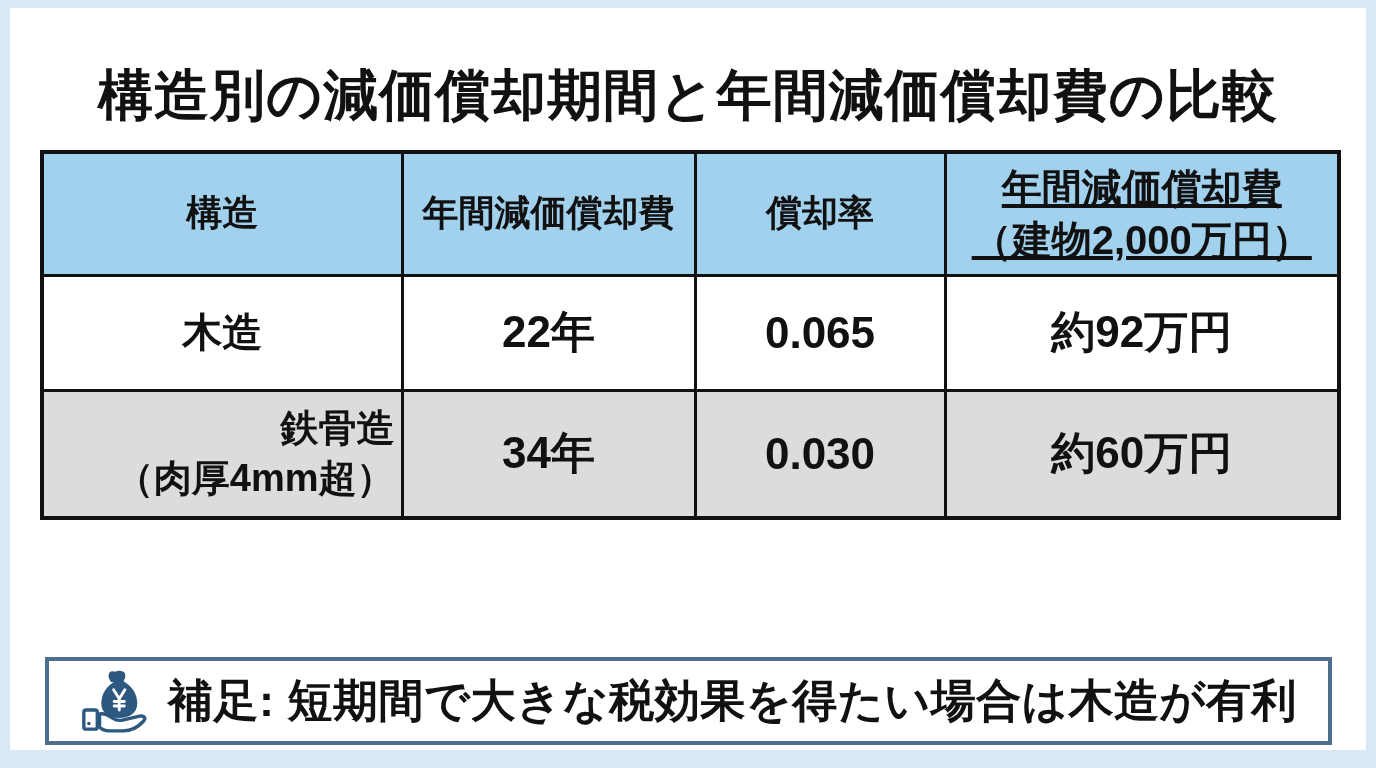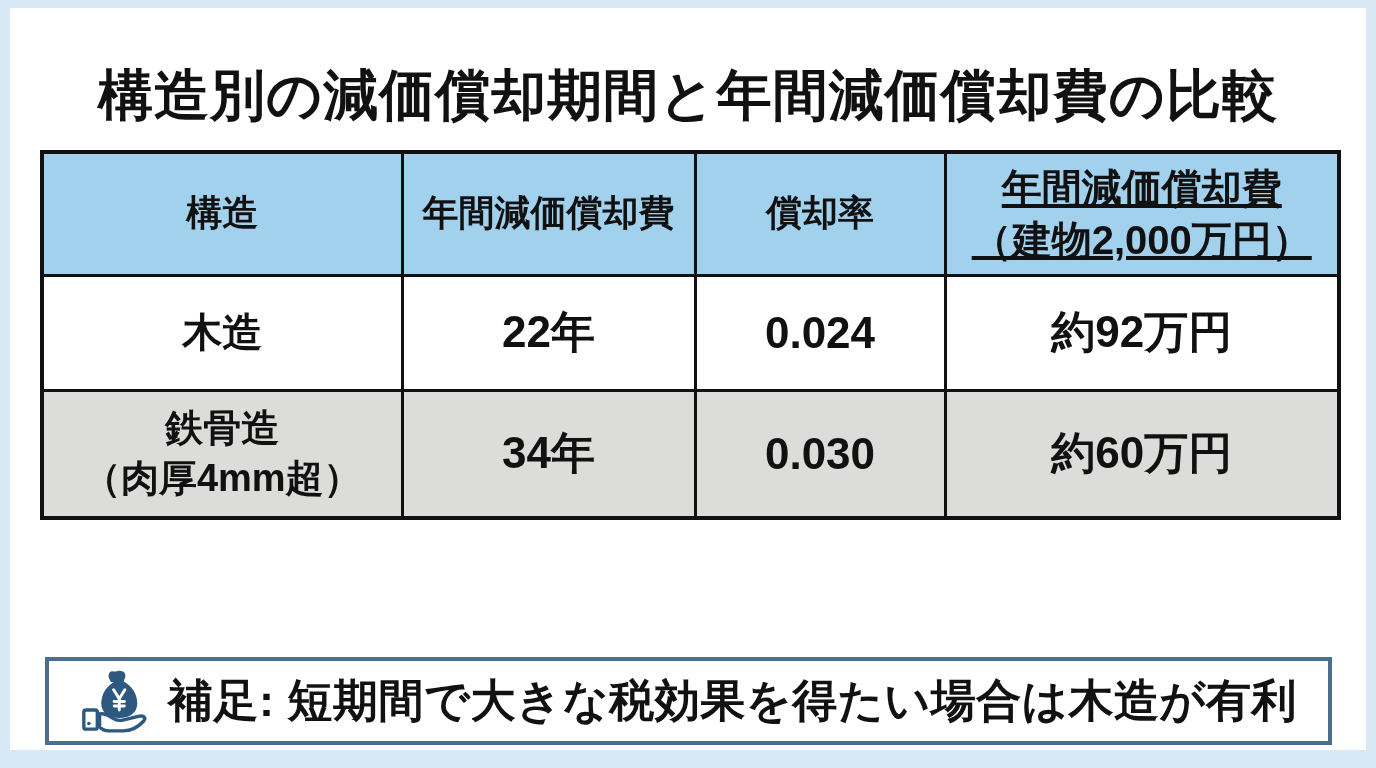--- a/index.html
+++ b/index.html
@@ -56,21 +56,21 @@
   tr.r1{height:115px;}
   tr.r2{height:128px;}
   tr.r3{height:117px;}
   tr.hdr th{
     background:var(--header-bg);
     font-size:36px;
   }
   tr.hdr th.two-line{font-size:40px;line-height:1.3;text-decoration:underline;}
   td.cell{font-size:44px;background:#ffffff;margin-top:16px;}
   td.cell.struct{font-size:40px;}
-  td.cell.two-line{font-size:38px;line-height:1.3;}
+  td.cell.two-line{font-size:38px;line-height:1.3;text-align:right;}
   tr.alt td{background:var(--alt-row-bg);}
   .preline{white-space:pre-line;}
   .note-box{
     position:absolute;
     left:35px;top:649px;
     width:1287px;height:88px;
     background:#ffffff;
     border:4px solid var(--note-border);
     display:flex;
     align-items:center;
@@ -107,21 +107,21 @@
       <tr class="hdr">
         <th>構造</th>
         <th>年間減価償却費</th>
         <th>償却率</th>
         <th class="two-line preline">年間減価償却費
 （建物2,000万円）</th>
       </tr>
       <tr class="r1">
         <td class="cell struct">木造</td>
         <td class="cell">22年</td>
-        <td class="cell">0.024</td>
+        <td class="cell">0.065</td>
         <td class="cell">約92万円</td>
       </tr>
       <tr class="r2 alt">
         <td class="cell two-line preline">鉄骨造
 （肉厚4mm超）</td>
         <td class="cell">34年</td>
         <td class="cell">0.030</td>
         <td class="cell">約60万円</td>
       </tr>
     </tbody>

